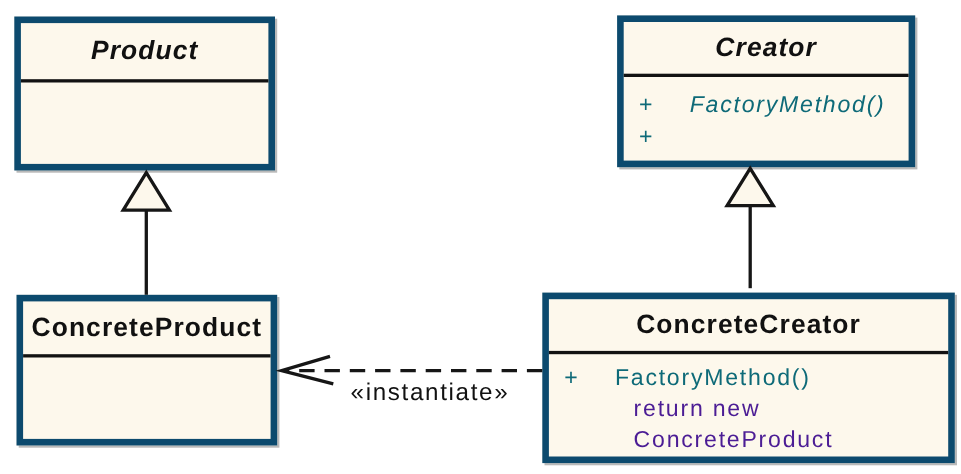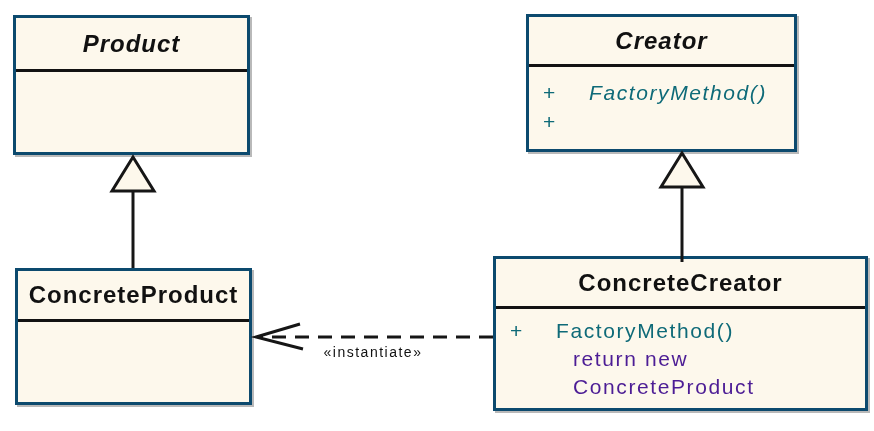--- a/index.html
+++ b/index.html
@@ -12,21 +12,21 @@
     position: relative;
     width: 874px;
     height: 431px;
     background: #ffffff;
     overflow: hidden;
   }
   .class-box {
     position: absolute;
     box-sizing: border-box;
     background: #FDF8EC;
-    border: 3px solid #0c4a6e;
+    border: 6px solid #0c4a6e;
     box-shadow: 2px 2px 0 #b9b9b9;
   }
   .class-title {
     box-sizing: border-box;
     border-bottom: 3px solid #121212;
     display: flex;
     align-items: center;
     justify-content: center;
     font-weight: bold;
     font-size: 24px;
@@ -50,42 +50,42 @@
   }
   .method-row .sig.abstract { font-style: italic; }
   .note-line {
     color: #4c1d95;
     line-height: 28px;
     margin-left: 77px;
   }
   
   #box-product          { left: 13px;  top: 15px;  width: 237px; height: 140px; }
   #box-product .class-title { height: 54px; }
-  #box-creator          { left: 526px; top: 14px;  width: 271px; height: 138px; }
+  #box-creator          { left: 561px; top: 14px;  width: 271px; height: 138px; }
   #box-creator .class-title { height: 50px; }
   #box-creator .class-body  { padding-top: 11px; }
   #box-concrete-product { left: 15px;  top: 268px; width: 237px; height: 137px; }
   #box-concrete-product .class-title { height: 51px; }
-  #box-concrete-creator { left: 493px; top: 256px; width: 375px; height: 155px; }
+  #box-concrete-creator { left: 493px; top: 266px; width: 375px; height: 155px; }
   #box-concrete-creator .class-title { height: 50px; }
   #box-concrete-creator .class-body  { padding-top: 7px; }
 
   .arrow-layer {
     position: absolute;
     left: 0; top: 0;
     width: 874px; height: 431px;
     pointer-events: none;
   }
   .stereotype-label {
     position: absolute;
     left: 283px;
     top: 344px;
     width: 180px;
-    text-align: center;
-    font-size: 14px;
+    text-align: right;
+    font-size: 22px;
     letter-spacing: 1.5px;
     color: #111111;
     white-space: nowrap;
   }
 </style>
 </head>
 <body>
 
 <div class="canvas">
 

